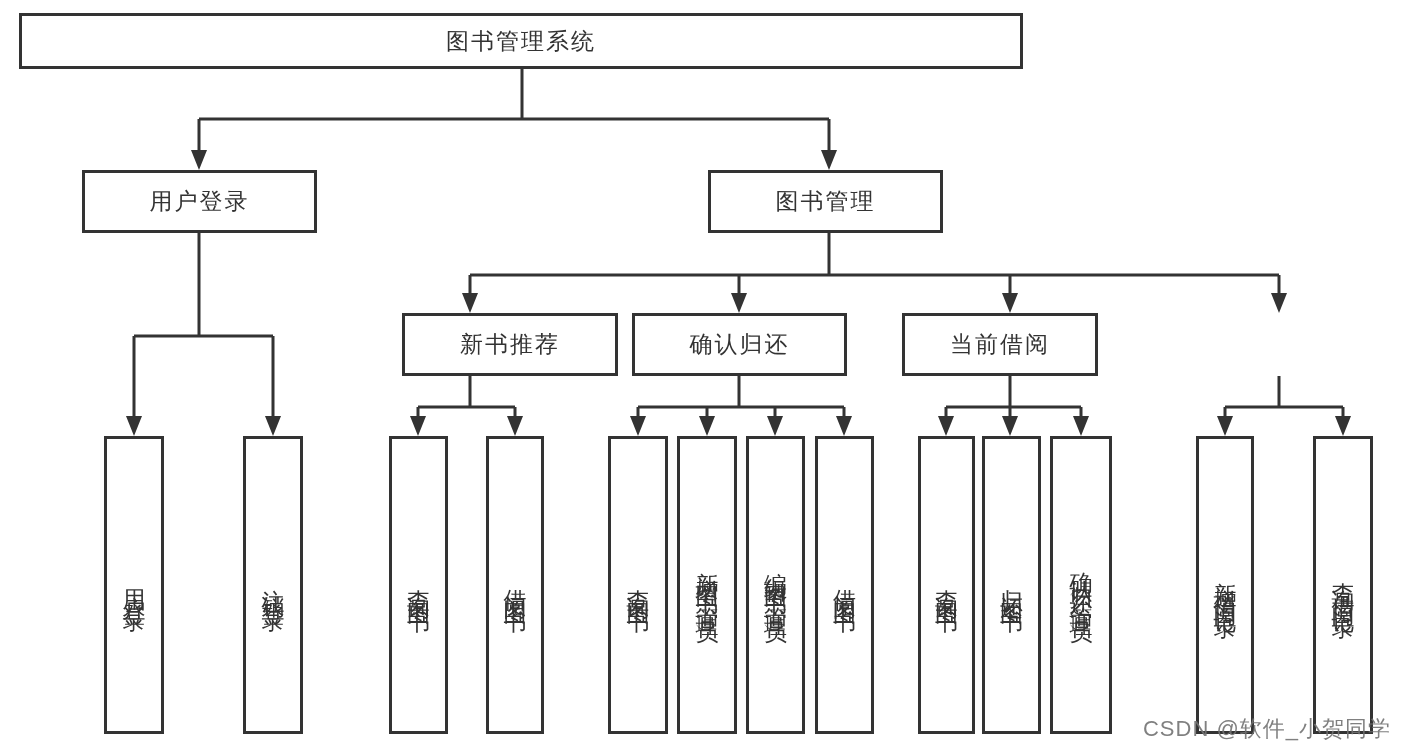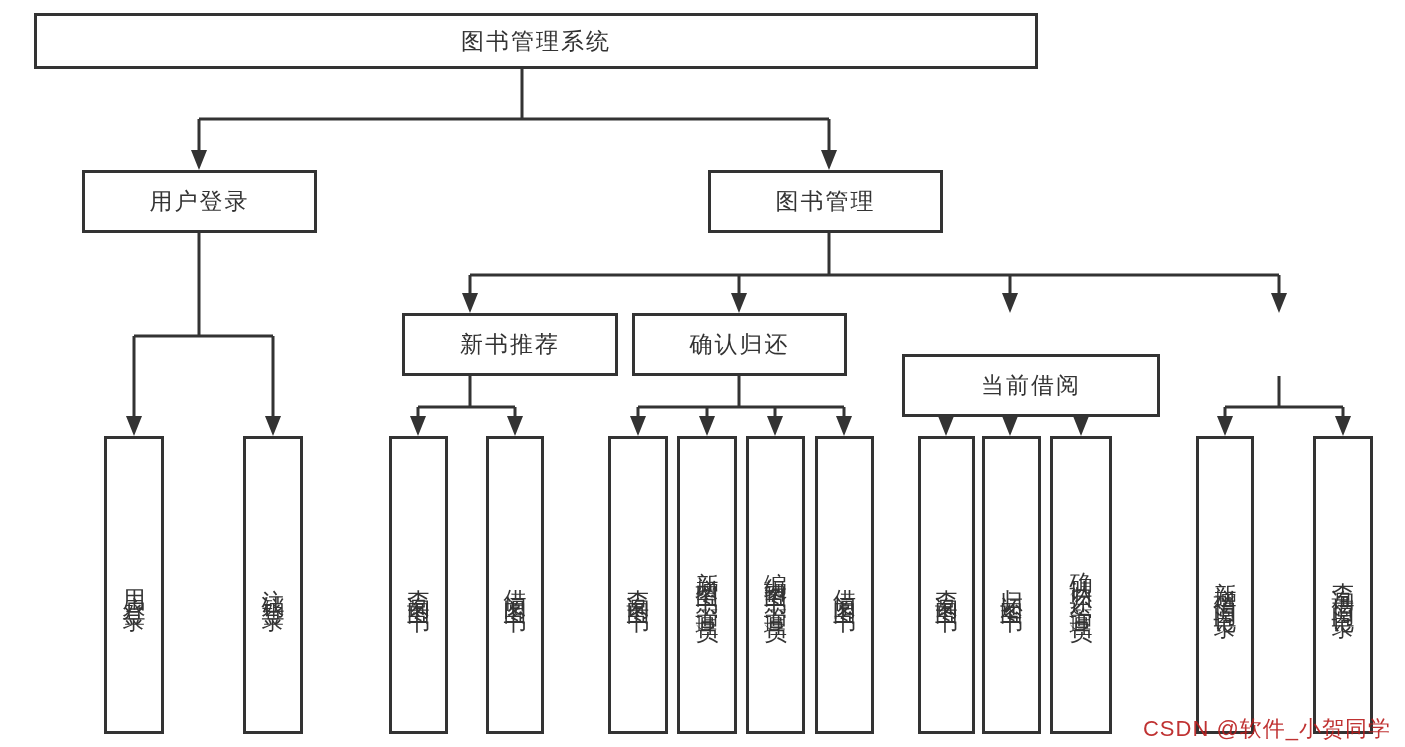--- a/index.html
+++ b/index.html
@@ -37,31 +37,31 @@
     letter-spacing: 7px;
     line-height: 1;
     white-space: nowrap;
   }
   #watermark {
     position: absolute;
     top: 714px;
     right: 14px;
     font-size: 22px;
     letter-spacing: 1px;
-    color: #b91c1c;
+    color: #737373;
     opacity: 0.9;
     z-index: 5;
   }
   
-  #n-root   { left: 34px;   top: 13px;  width: 1004px; height: 56px; }
+  #n-root   { left: 19px;   top: 13px;  width: 1004px; height: 56px; }
   #n-login  { left: 82px;   top: 170px; width: 235px;  height: 63px; }
   #n-mgmt   { left: 708px;  top: 170px; width: 235px;  height: 63px; }
   #n-nbr    { left: 362px;  top: 313px; width: 216px;  height: 63px; margin-left: 40px; }
   #n-bb     { left: 632px;  top: 313px; width: 215px;  height: 63px; }
-  #n-cb     { left: 902px;  top: 313px; width: 258px;  height: 63px; margin-top: 41px; }
+  #n-cb     { left: 902px;  top: 313px; width: 196px;  height: 63px; }
   #n-br     { left: 1173px; top: 313px; width: 212px;  height: 63px; }
   .leaf     { top: 436px; height: 298px; }
   #l-g1b1 { left: 104px;  width: 60px; }
   #l-g1b2 { left: 243px;  width: 60px; }
   #l-g2b1 { left: 389px;  width: 59px; }
   #l-g2b2 { left: 486px;  width: 58px; }
   #l-g3b1 { left: 608px;  width: 60px; }
   #l-g3b2 { left: 677px;  width: 60px; }
   #l-g3b3 { left: 746px;  width: 59px; }
   #l-g3b4 { left: 815px;  width: 59px; }

